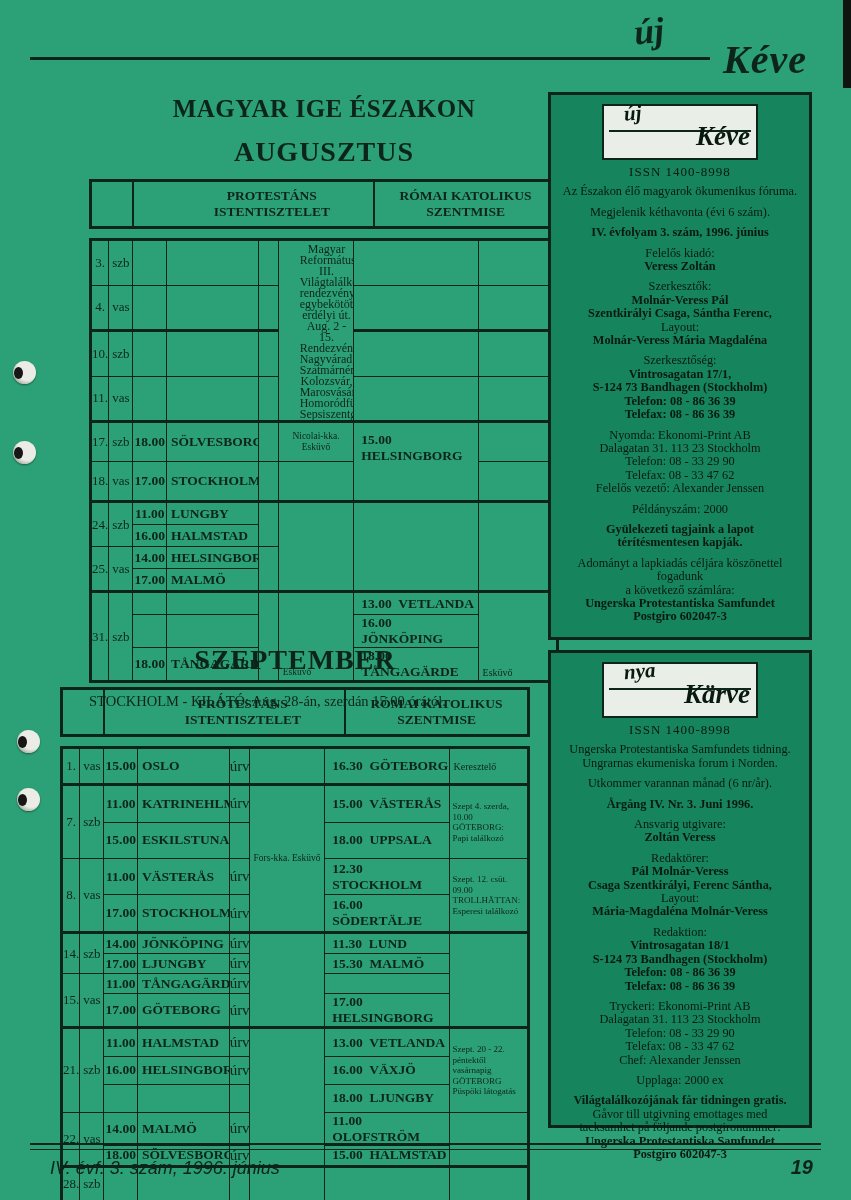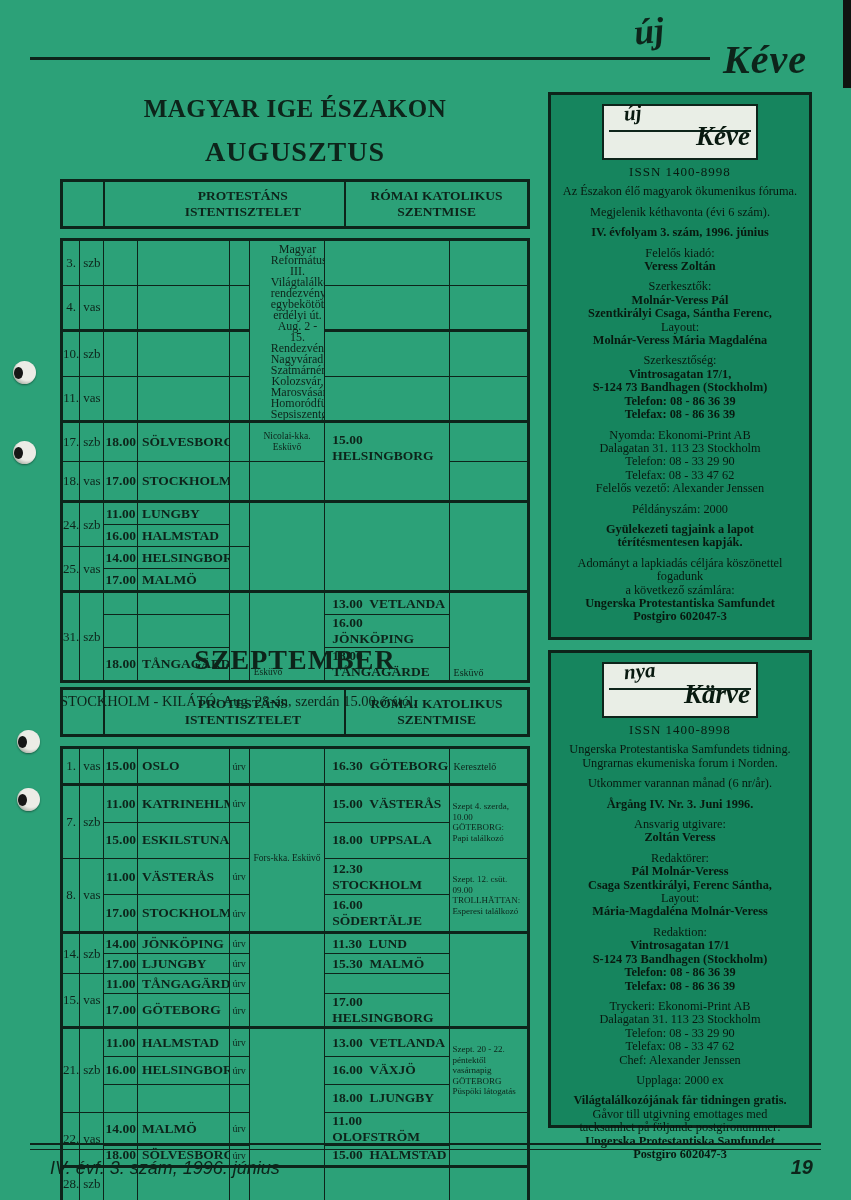--- a/index.html
+++ b/index.html
@@ -21,21 +21,21 @@
   .mast-logo .script{position:absolute;left:2px;top:2px;font-size:36px;font-weight:bold;font-style:italic;transform:rotate(-6deg);}
   .mast-logo .word{position:absolute;right:0;bottom:0;font-size:40px;font-weight:bold;font-style:italic;letter-spacing:1px;line-height:1;}
   .edge-strip{position:absolute;right:0;top:0;width:8px;height:88px;background:#101410;}
   
   .hole{position:absolute;width:23px;height:23px;border-radius:50%;
     background:radial-gradient(circle at 62% 38%, #ecece6 0 52%, #b9bdb4 72%, #6a6f68 100%);
     box-shadow:0 1px 2px rgba(0,0,0,.4);}
   .hole::after{content:"";position:absolute;left:1px;top:6px;width:9px;height:12px;background:#161616;border-radius:50%;}
   
   .section{position:absolute;left:60px;width:470px;}
-  .sec-aug{top:94px;}
+  .sec-aug{top:94px;margin-left:29px;}
   .sec-sep{top:644px;}
   h1.title{margin:0 0 12px;font-size:25px;line-height:30px;text-align:center;font-weight:bold;letter-spacing:.5px;}
   h2.month{margin:0 0 11px;font-size:28px;line-height:32px;text-align:center;font-weight:bold;letter-spacing:1px;}
   table.hdr{width:100%;border-collapse:collapse;border:3px solid var(--ink);margin-bottom:9px;table-layout:fixed;}
   table.hdr td{border:2px solid var(--ink);height:42px;text-align:center;vertical-align:middle;
     font-weight:bold;font-size:13.5px;line-height:16px;white-space:pre-line;}
   table.hdr td.h-empty{width:9%;}
   table.hdr td.h-prot{width:48.5%;padding-left:38px;}
   table.hdr td.h-cat{width:42.5%;}
   table.sched{width:100%;border-collapse:collapse;border:3px solid var(--ink);table-layout:fixed;}
@@ -44,21 +44,21 @@
   td.gb{border-bottom:3px solid var(--ink) !important;}
   col.w-date{width:3.9%;} col.w-day{width:5.2%;} col.w-time{width:7.2%;}
   col.w-place{width:19.6%;} col.w-flag{width:4.3%;} col.w-mid{width:16.2%;}
   col.w-cat{width:26.6%;} col.w-right{width:17%;}
   tr.ra td{height:34px;} tr.rb td{height:38px;} tr.rs td{height:21px;}
   tr.rs2 td{height:19px;} tr.r1 td{height:34px;} tr.r28 td{height:32px;} tr.r29 td{height:38px;}
   .c-date{text-align:center;font-size:13px;}
   .c-day{text-align:center;font-size:13px;}
   .c-time{text-align:center;font-size:13.5px;font-weight:bold;}
   .c-place{text-align:left;padding-left:4px !important;font-size:13.5px;font-weight:bold;}
-  .c-flag{text-align:center;font-size:10px;}
+  .c-flag{text-align:center;font-size:15px;}
   .c-mid{text-align:center;font-size:9.5px;line-height:11px;white-space:pre-line;}
   .c-mid.erdely{font-size:12px;line-height:11px;vertical-align:top;padding-top:3px !important;padding-left:21px;}
   .c-mid.bot,.c-right.bot{vertical-align:bottom;text-align:left;padding:2px 4px !important;}
   .c-cat{text-align:left;padding-left:7px !important;font-size:13.5px;font-weight:bold;white-space:pre-wrap;}
   .c-cat.top{vertical-align:top;padding-top:9px !important;}
   .c-right{text-align:left;padding-left:4px !important;font-size:10px;}
   .c-right.note{font-size:9px;line-height:10.5px;white-space:pre-line;vertical-align:middle;padding:15px 3px !important;}
   .kilato{margin-top:9px;font-size:14.5px;line-height:18px;}
   .kilato .l2{font-style:italic;}
   
@@ -496,21 +496,21 @@
   <div>Ansvarig utgivare:</div>
   <div class="b">Zoltán Veress</div>
   <div class="sp"></div>
   <div>Redaktörer:</div>
   <div class="b">Pál Molnár-Veress</div>
   <div class="b">Csaga Szentkirályi, Ferenc Sántha,</div>
   <div>Layout:</div>
   <div class="b">Mária-Magdaléna Molnár-Veress</div>
   <div class="sp"></div>
   <div>Redaktion:</div>
-  <div class="b">Vintrosagatan 17/1</div>
+  <div class="b">Vintrosagatan 18/1</div>
   <div class="b">S-124 73   Bandhagen (Stockholm)</div>
   <div class="b">Telefon: 08 - 86 36 39</div>
   <div class="b">Telefax: 08 - 86 36 39</div>
   <div class="sp"></div>
   <div>Tryckeri: Ekonomi-Print AB</div>
   <div>Dalagatan 31. 113 23   Stockholm</div>
   <div>Telefon: 08 - 33 29 90</div>
   <div>Telefax: 08 - 33 47 62</div>
   <div>Chef: Alexander Jenssen</div>
   <div class="sp"></div>

